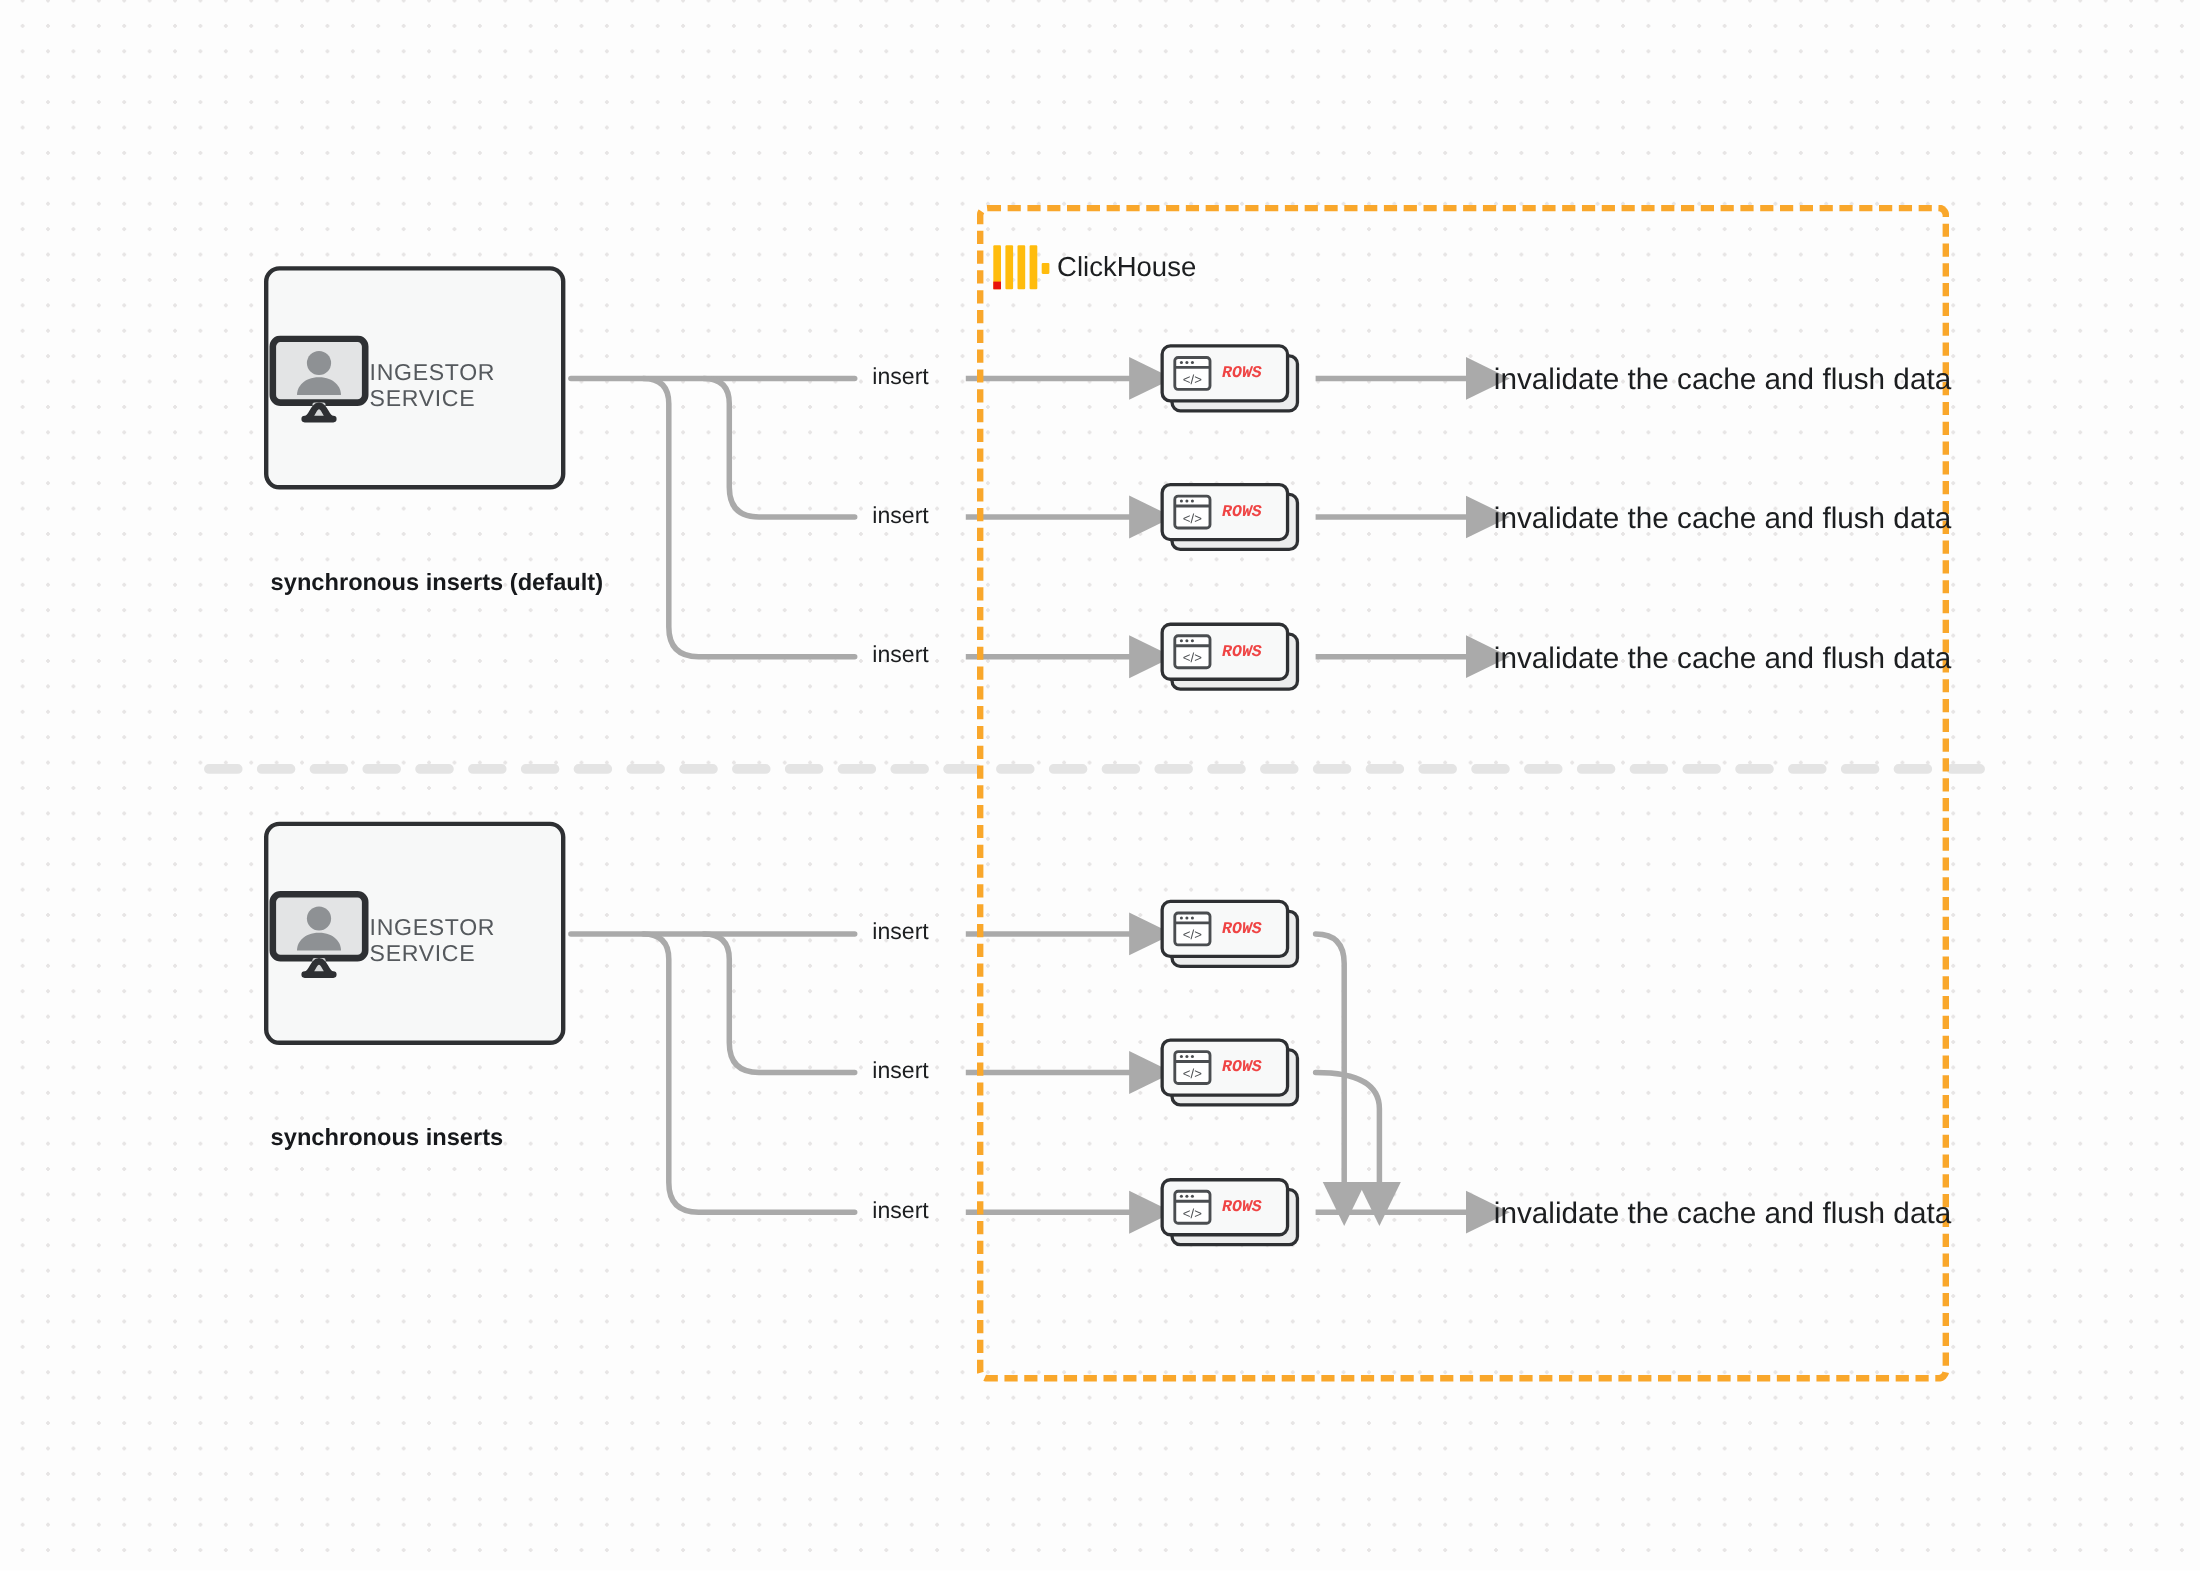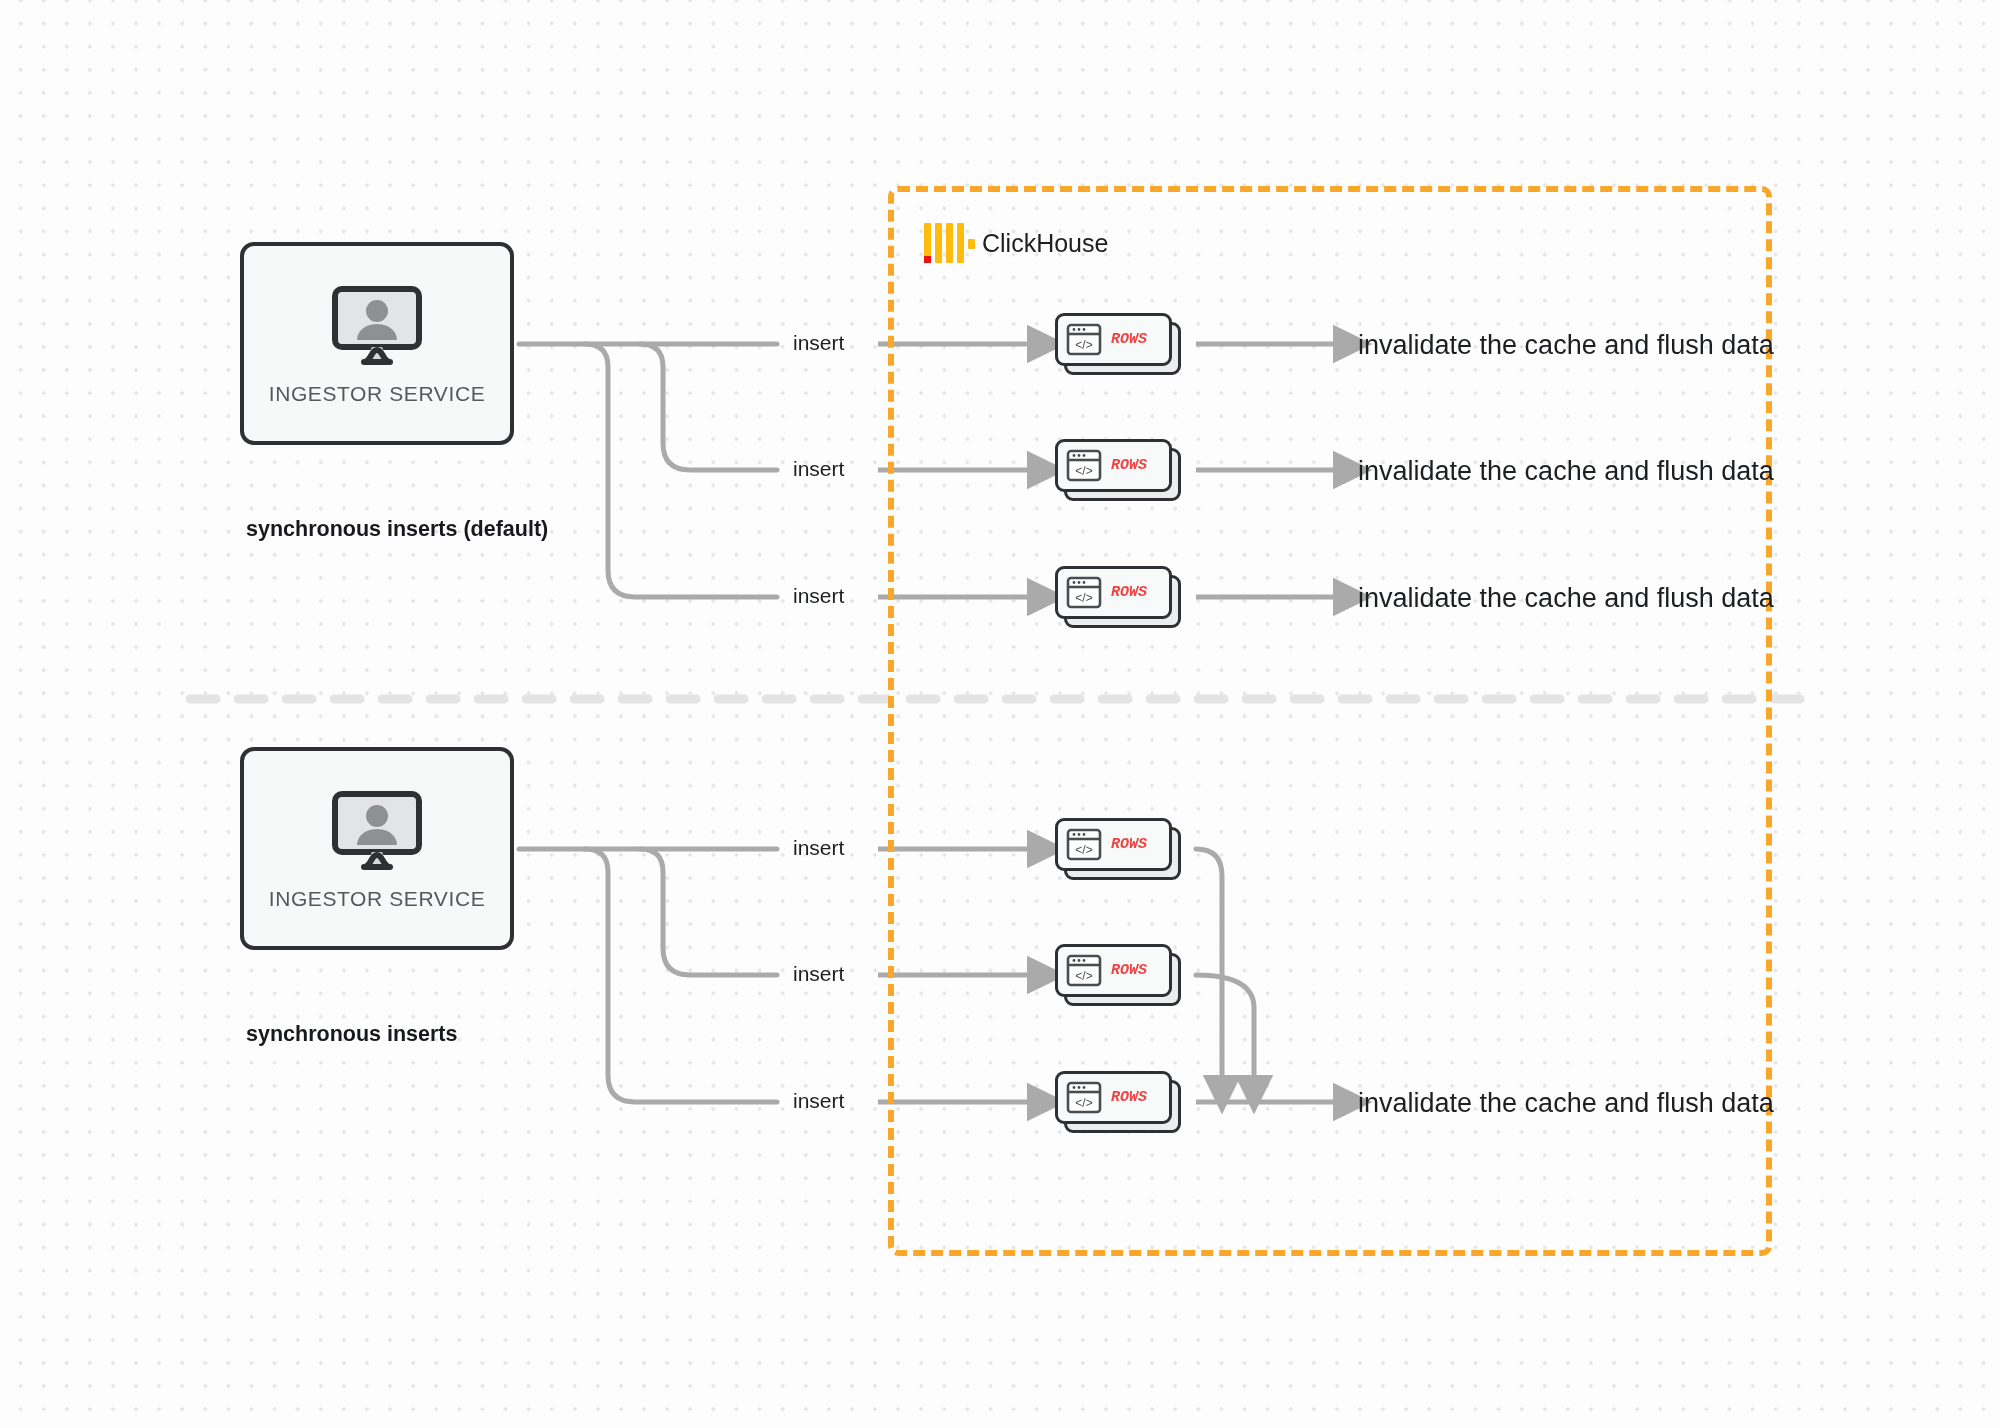--- a/index.html
+++ b/index.html
@@ -28,21 +28,21 @@
 
   
   .ingestor {
     width: 274px;
     height: 203px;
     border: 4px solid #2e3033;
     border-radius: 14px;
     background: #f7f8f8;
     box-sizing: border-box;
     display: flex;
-    flex-direction: column;
+    flex-direction: row;
     align-items: center;
     justify-content: center;
   }
   .ingestor .monitor-wrap {
     width: 92px;
     height: 82px;
     margin-top: 4px;
   }
   .ingestor-label {
     margin-top: 14px;
@@ -227,21 +227,21 @@
       <path d="M1196,975 Q1254,975 1254,1008 L1254,1082" marker-end="url(#arrowDown)"></path>
     </g>
 
     <g fill="none" stroke="#aaaaaa" stroke-width="5" stroke-linecap="butt">
       <path d="M1196,1102 L1340,1102" marker-end="url(#arrowRight)"></path>
     </g>
   </svg>
 
   <div class="ch-frame abs" style="left:888px; top:186px; width:884px; height:1070px;"></div>
 
-  <div class="ch-logo-row abs" style="left:924px; top:223px;">
+  <div class="ch-logo-row abs" style="left:903px; top:223px;">
     <div class="ch-logo">
       <span class="ch-bar b1"></span>
       <span class="ch-bar b2"></span>
       <span class="ch-bar b3"></span>
       <span class="ch-bar b4"></span>
       <span class="ch-nub"></span>
       <span class="ch-red"></span>
     </div>
     <div class="ch-name">ClickHouse</div>
   </div>

